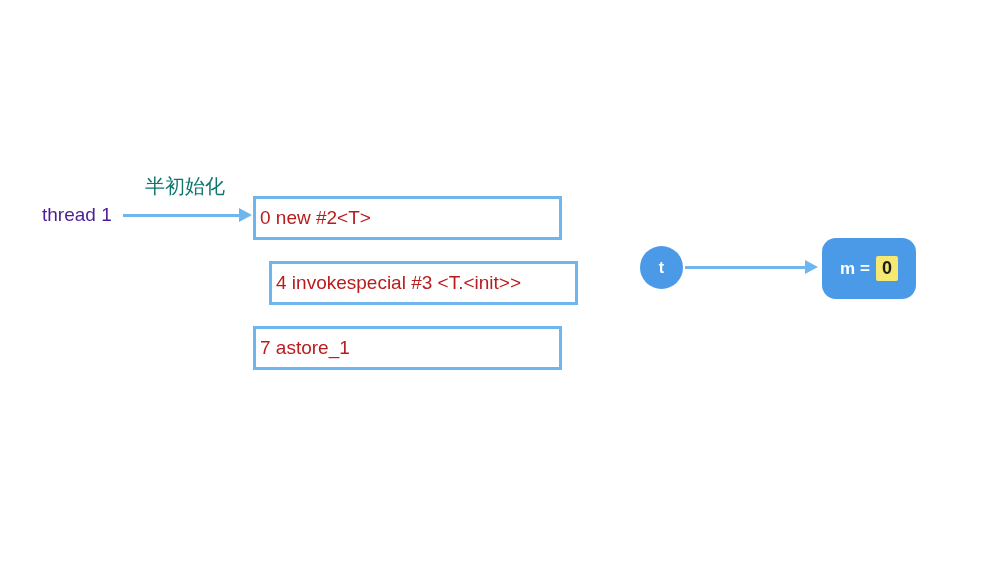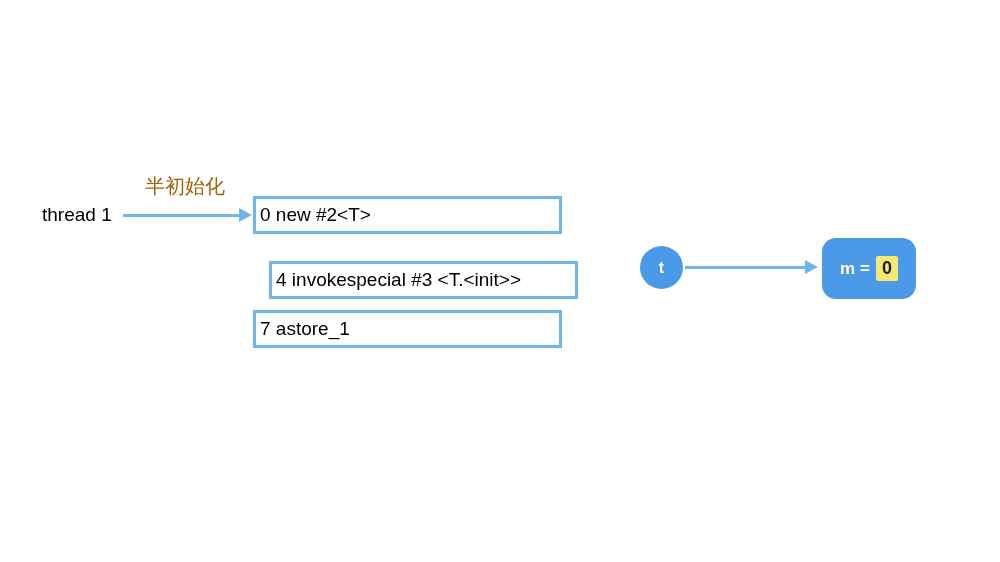--- a/index.html
+++ b/index.html
@@ -13,29 +13,29 @@
     width: 1000px;
     height: 562px;
     background: #ffffff;
     overflow: hidden;
   }
   .thread-label {
     position: absolute;
     left: 42px;
     top: 204px;
     font-size: 19px;
-    color: #000000;
+    color: #4c1d95;
     white-space: nowrap;
   }
   .arrow-label {
     position: absolute;
     left: 145px;
     top: 173px;
     font-size: 20px;
-    color: #a16207;
+    color: #0f766e;
     white-space: nowrap;
   }
   .arrow {
     position: absolute;
     display: flex;
     align-items: center;
     height: 14px;
   }
   .arrow-line {
     flex: 1;
@@ -56,34 +56,34 @@
   }
   .arrow.node-arrow {
     left: 685px;
     top: 260px;
     width: 133px;
   }
   .instr-box {
     position: absolute;
     left: 253px;
     width: 309px;
-    height: 38px;
+    height: 44px;
     box-sizing: border-box;
     border: 3px solid #70b6ee;
     background: #ffffff;
     display: flex;
     align-items: center;
     padding-left: 4px;
     font-size: 19px;
-    color: #000000;
+    color: #b91c1c;
     white-space: nowrap;
   }
   .instr-box.i0 { top: 196px; }
   .instr-box.i1 { top: 261px; margin-left: 16px; }
-  .instr-box.i2 { top: 310px; }
+  .instr-box.i2 { top: 326px; }
   .thread-node {
     position: absolute;
     left: 640px;
     top: 246px;
     width: 43px;
     height: 43px;
     border-radius: 50%;
     background: #4b9ae8;
     color: #ffffff;
     font-size: 16px;

